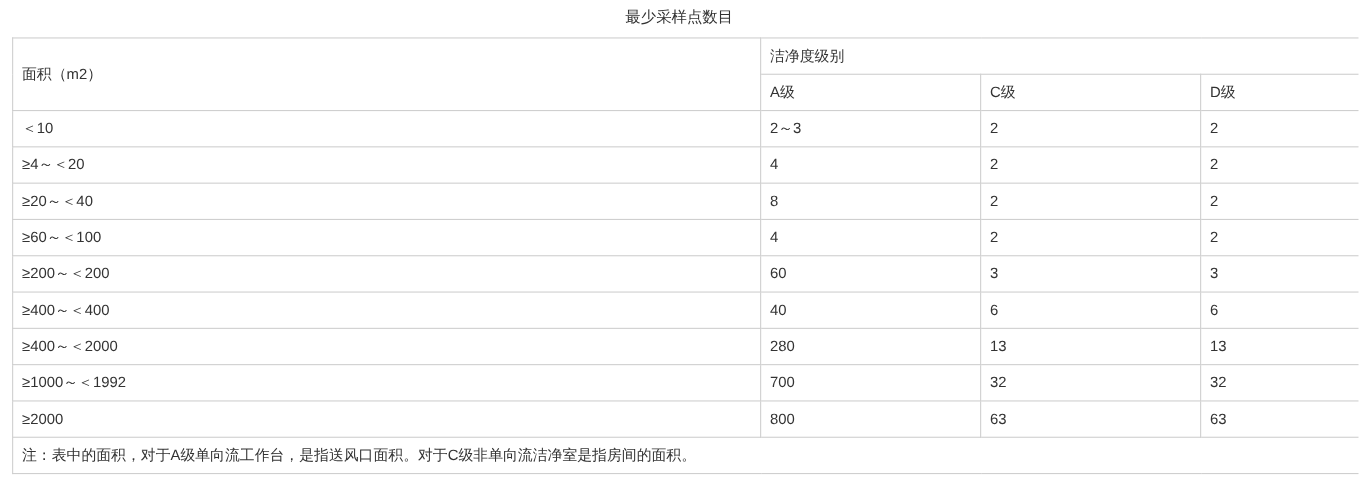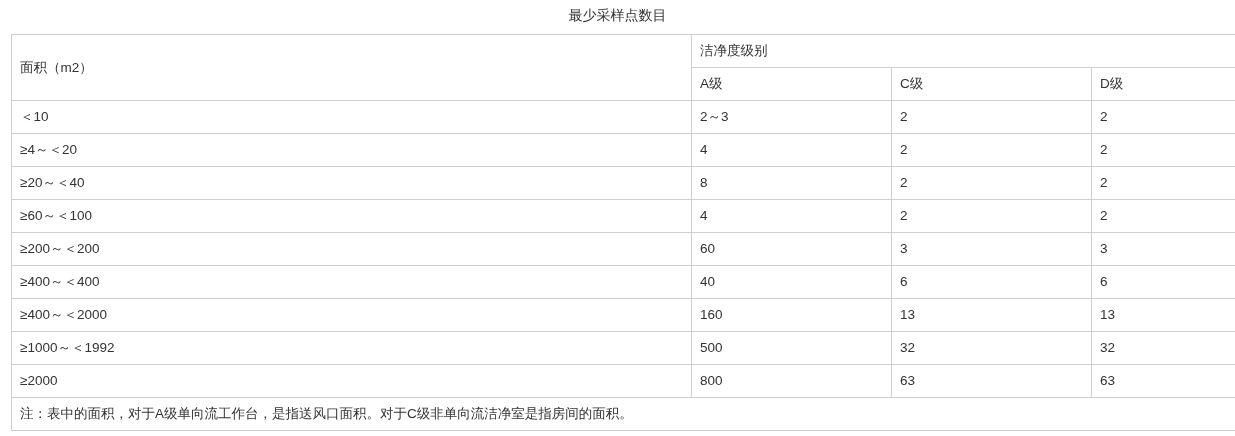--- a/index.html
+++ b/index.html
@@ -125,27 +125,27 @@
         <td>3</td>
       </tr>
       <tr>
         <td>≥400～＜400</td>
         <td>40</td>
         <td>6</td>
         <td>6</td>
       </tr>
       <tr>
         <td>≥400～＜2000</td>
-        <td>160</td>
+        <td>280</td>
         <td>13</td>
         <td>13</td>
       </tr>
       <tr>
         <td>≥1000～＜1992</td>
-        <td>500</td>
+        <td>700</td>
         <td>32</td>
         <td>32</td>
       </tr>
       <tr>
         <td>≥2000</td>
         <td>800</td>
         <td>63</td>
         <td>63</td>
       </tr>
 

